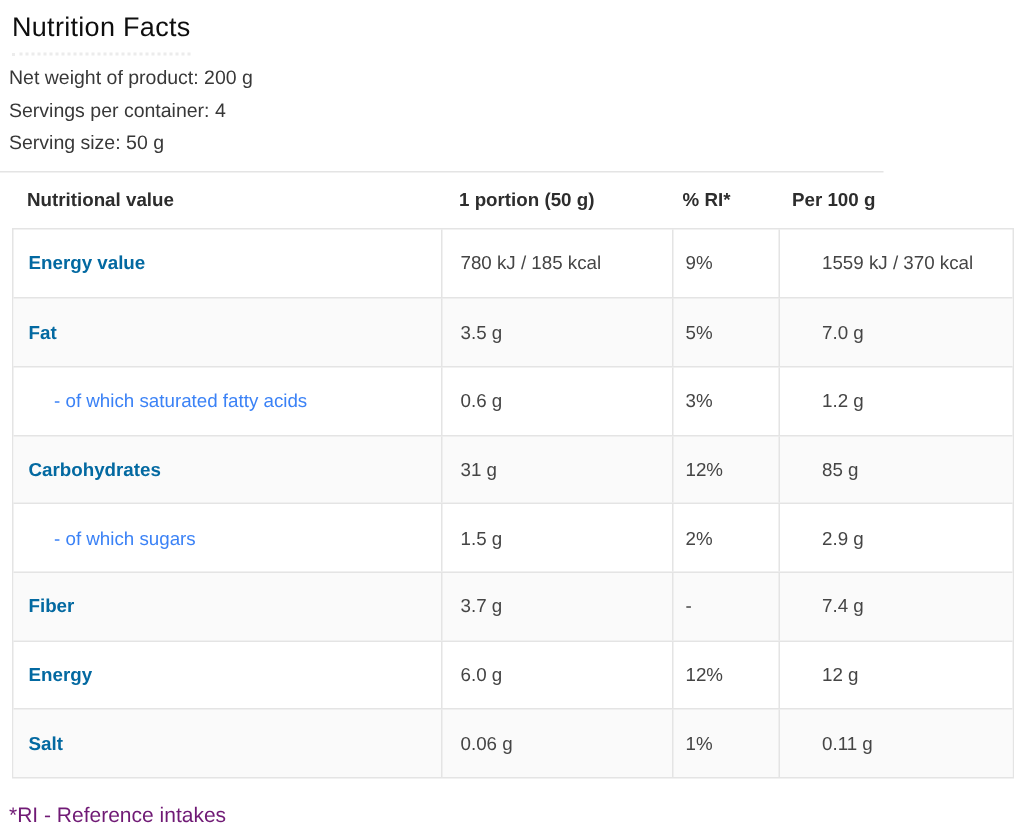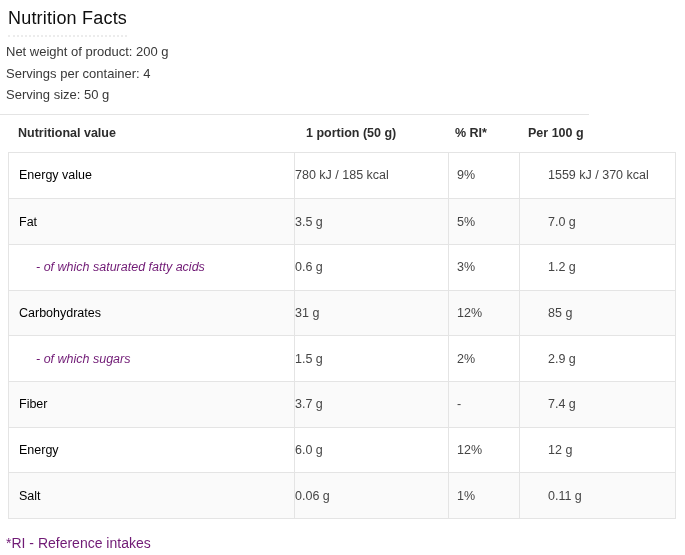--- a/index.html
+++ b/index.html
@@ -66,30 +66,29 @@
   .trow + .trow { border-top: 1px solid #e4e4e4; }
   .trow:nth-child(even) { background: #fafafa; }
   .cell {
     display: flex;
     align-items: center;
     font-size: 12.5px;
     color: #454545;
   }
   .cell.c0 {
     padding-left: 10px;
-    font-weight: 400;
-    color: #000000;
+    font-weight: 700;
+    color: #0369a1;
   }
   .trow.sub .cell.c0 {
     padding-left: 27px;
     font-weight: 400;
-    color: #701a75;
-    font-style: italic;
+    color: #3b82f6;
   }
-  .cell.c1 { padding-left: 0; border-left: 1px solid #e4e4e4; }
+  .cell.c1 { padding-left: 12px; border-left: 1px solid #e4e4e4; }
   .cell.c2 { padding-left: 8px;  border-left: 1px solid #e4e4e4; }
   .cell.c3 { padding-left: 28px; border-left: 1px solid #e4e4e4; }
 
   .footnote {
     margin: 16px 0 0 6px;
     font-size: 14px;
     color: #701a75;
   }
 </style>
 </head>

